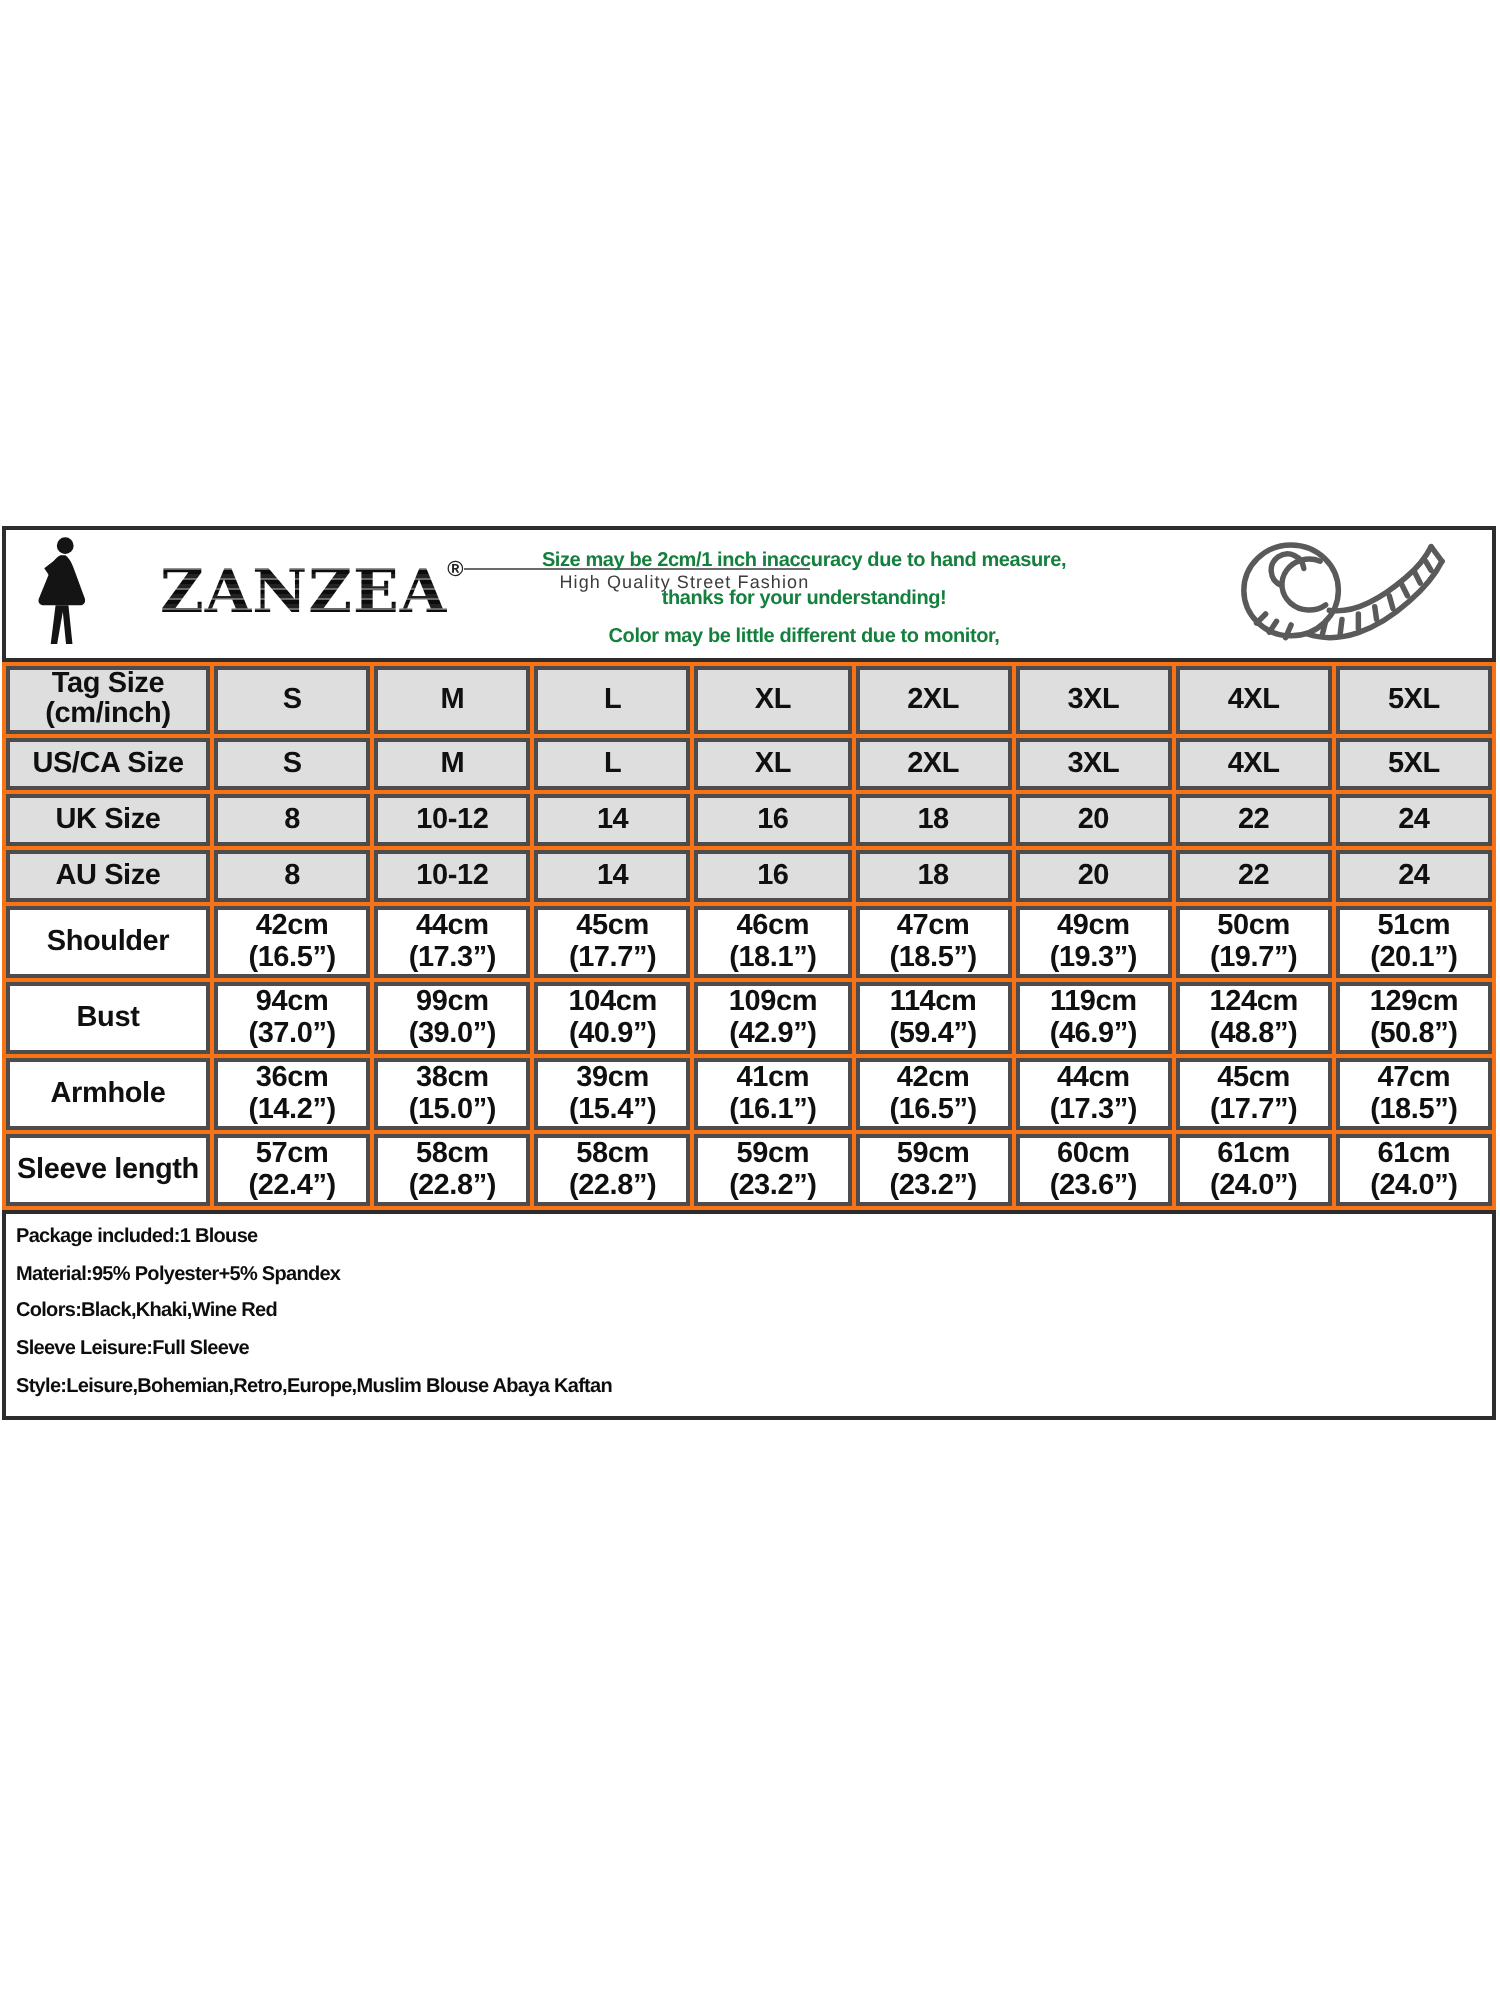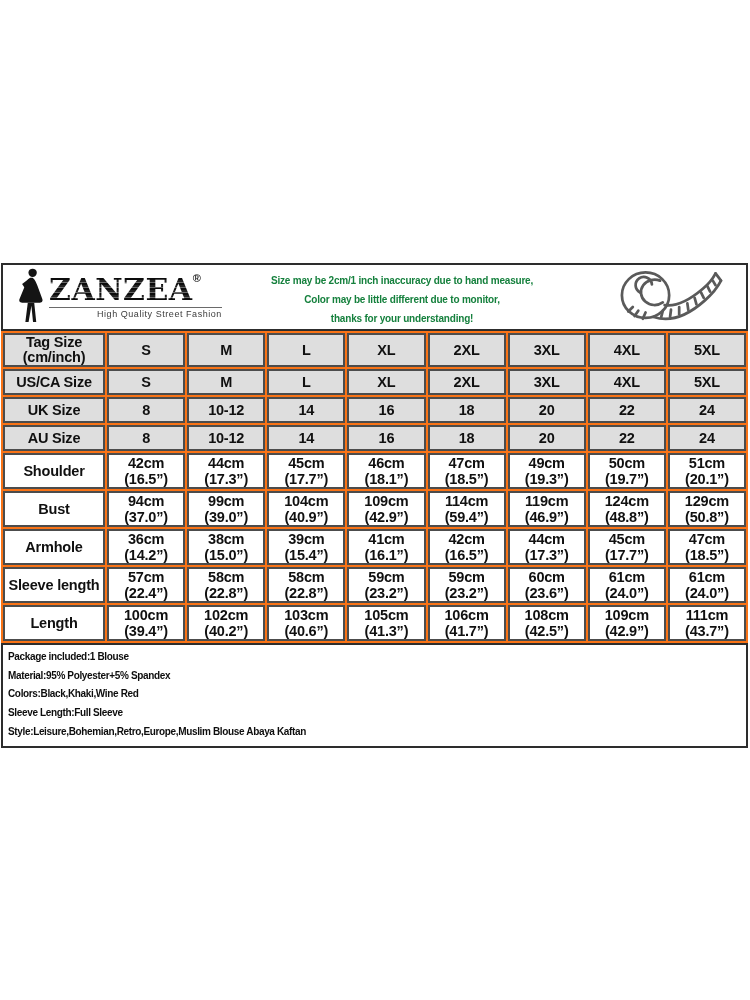--- a/index.html
+++ b/index.html
@@ -5,21 +5,21 @@
   html,body { margin:0; padding:0; background:#ffffff; }
   body { width:750px; height:1000px; font-family:"Liberation Sans", sans-serif; }
   .sheet { position:relative; width:750px; height:1000px; background:#fff; overflow:hidden; }
   .content { position:absolute; left:1px; top:263px; width:747px; }
 
   
   .header-box { box-sizing:border-box; width:747px; height:68px; border:2px solid #2d2d2d;
                 display:flex; align-items:stretch; background:#fff; }
   .logo { width:205px; display:flex; align-items:center; padding-left:13px; box-sizing:border-box; }
   .figure-svg { width:30px; height:58px; flex:0 0 auto; margin-right:3px; }
-  .logo-text { display:flex; flex-direction:column; }
+  .logo-text { display:flex; flex-direction:row;margin-left:31px; }
   .wordmark-row { display:flex; align-items:flex-start; line-height:1; }
   .wordmark { font-family:"DejaVu Serif","Liberation Serif",serif; font-weight:bold; font-size:30px;
               color:#161616; letter-spacing:0.5px; }
   @supports ((-webkit-background-clip: text) or (background-clip: text)) {
     .wordmark { background:repeating-linear-gradient(0deg,#0c0c0c 0 2px,#6a6a6a 2px 3px,#222 3px 5px);
                 -webkit-background-clip:text; background-clip:text; color:transparent; }
   }
   .reg { font-size:11px; font-weight:bold; color:#222; margin-top:-2px; }
   .tagline { font-size:9px; color:#3c3c3c; letter-spacing:0.55px; margin-top:2px;
              border-top:1px solid #6a6a6a; padding-top:1px; white-space:nowrap;padding-left:48px; }
@@ -65,22 +65,22 @@
         <div class="logo-text">
           <div class="wordmark-row">
             <span class="wordmark">ZANZEA</span>
             <span class="reg">®</span>
           </div>
           <div class="tagline">High Quality Street Fashion</div>
         </div>
       </div>
       <div class="disclaimer">
         <div>Size may be 2cm/1 inch inaccuracy due to hand measure,</div>
+        <div>thanks for your understanding!</div>
         <div>Color may be little different due to monitor,</div>
-        <div>thanks for your understanding!</div>
       </div>
       <div class="tape-wrap">
         <svg class="tape-svg" viewBox="0 0 134 66">
           <g fill="none" stroke="#5a5a5a" stroke-width="3" stroke-linecap="round" stroke-linejoin="round">
             <ellipse cx="39" cy="31" rx="26" ry="25"></ellipse>
             <path d="M55 15 a15 14 0 1 0 3 24"></path>
             <path d="M46 19 a9 9 0 1 0 -13 9"></path>
             <path d="M48 55 c18 6 38 -2 56 -18 c8 -7 14 -14 18 -22"></path>
             <path d="M60 42 c14 2 28 -6 42 -18 c6 -5 11 -11 14 -17"></path>
             <path d="M116 7 l6 8"></path>
@@ -220,44 +220,25 @@
 (23.2”)</td>
             <td>59cm
 (23.2”)</td>
             <td>60cm
 (23.6”)</td>
             <td>61cm
 (24.0”)</td>
             <td>61cm
 (24.0”)</td>
           </tr>
-          <tr class="r-measure">
-            <td class="label-cell">Length</td>
-            <td>100cm
-(39.4”)</td>
-            <td>102cm
-(40.2”)</td>
-            <td>103cm
-(40.6”)</td>
-            <td>105cm
-(41.3”)</td>
-            <td>106cm
-(41.7”)</td>
-            <td>108cm
-(42.5”)</td>
-            <td>109cm
-(42.9”)</td>
-            <td>111cm
-(43.7”)</td>
-          </tr>
         </tbody>
     </table>
 
     <div class="details-box">
       <div class="detail-line">Package included:1 Blouse</div>
       <div class="detail-line">Material:95% Polyester+5% Spandex</div>
       <div class="detail-line">Colors:Black,Khaki,Wine Red</div>
-      <div class="detail-line">Sleeve Length:Full Sleeve</div>
+      <div class="detail-line">Sleeve Leisure:Full Sleeve</div>
       <div class="detail-line">Style:Leisure,Bohemian,Retro,Europe,Muslim Blouse Abaya Kaftan</div>
     </div>
 
   </div>
 </div>
 
 </body></html>

